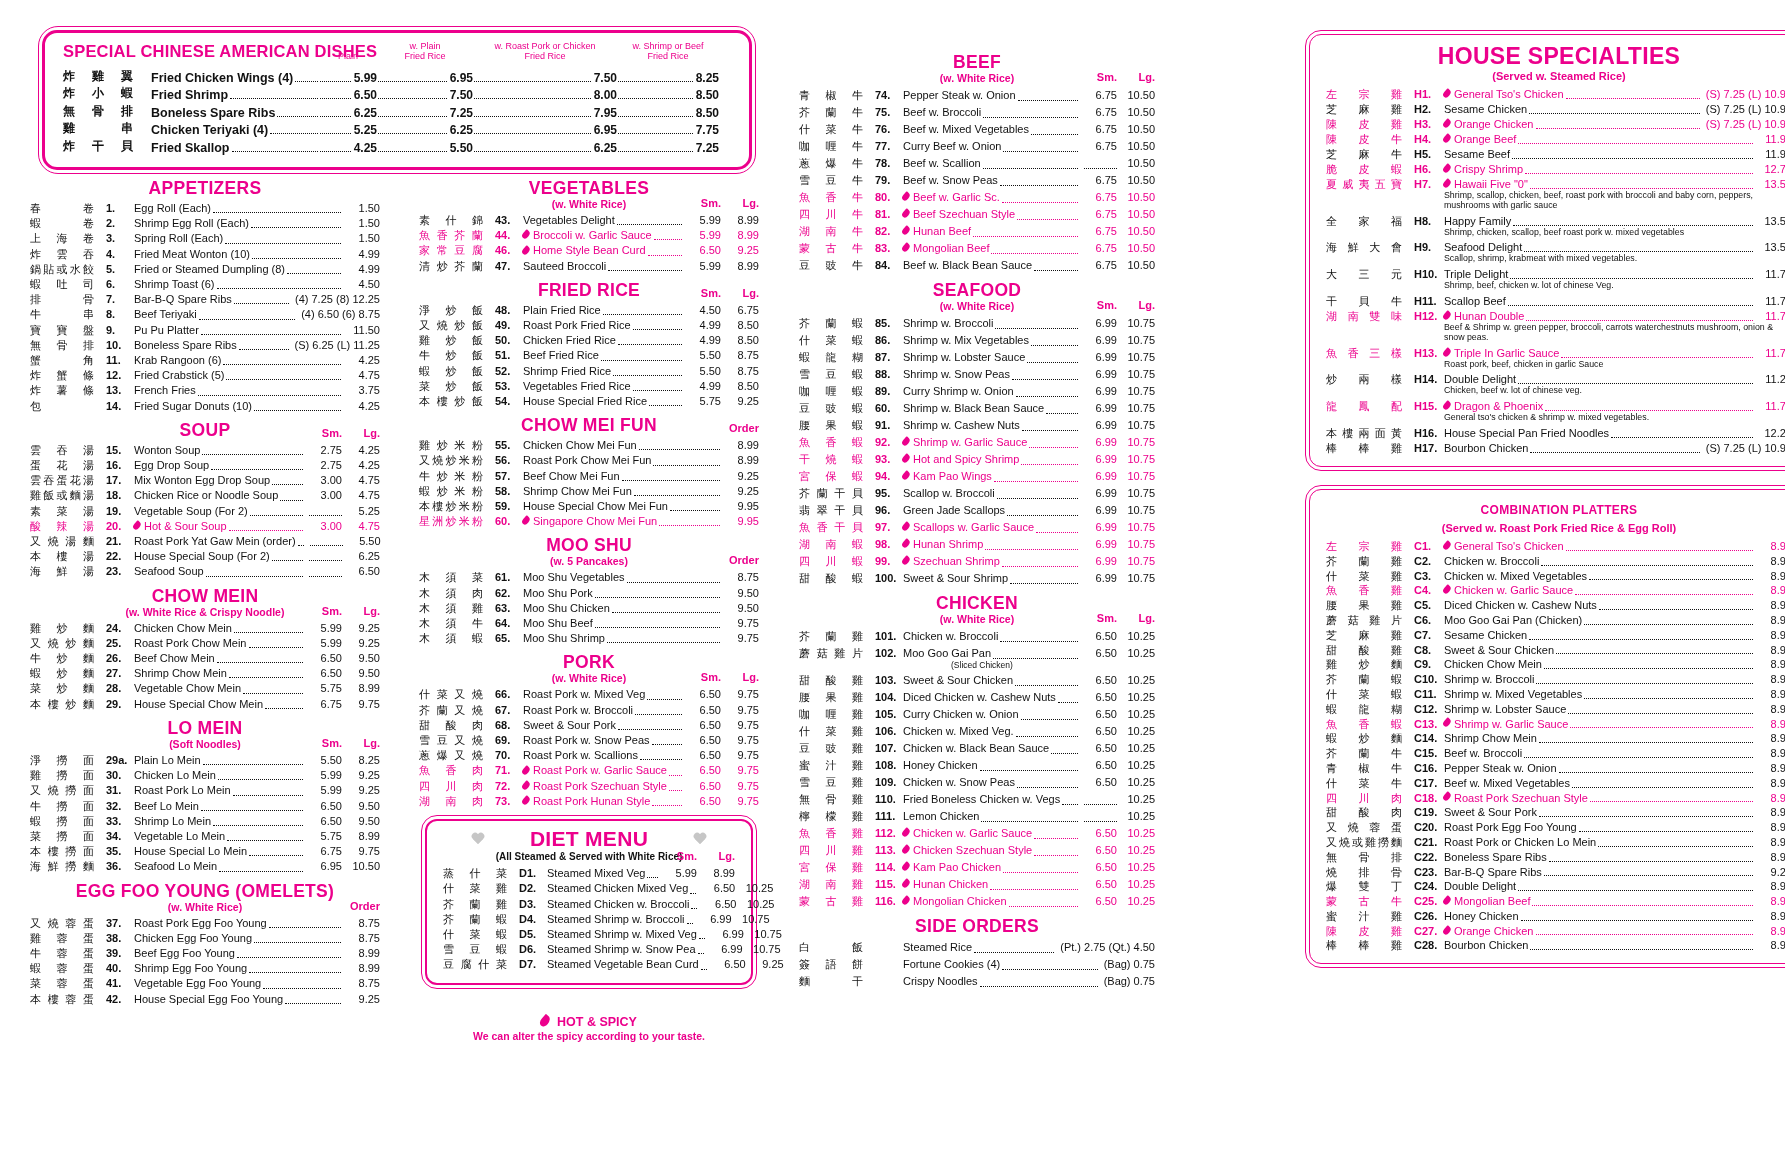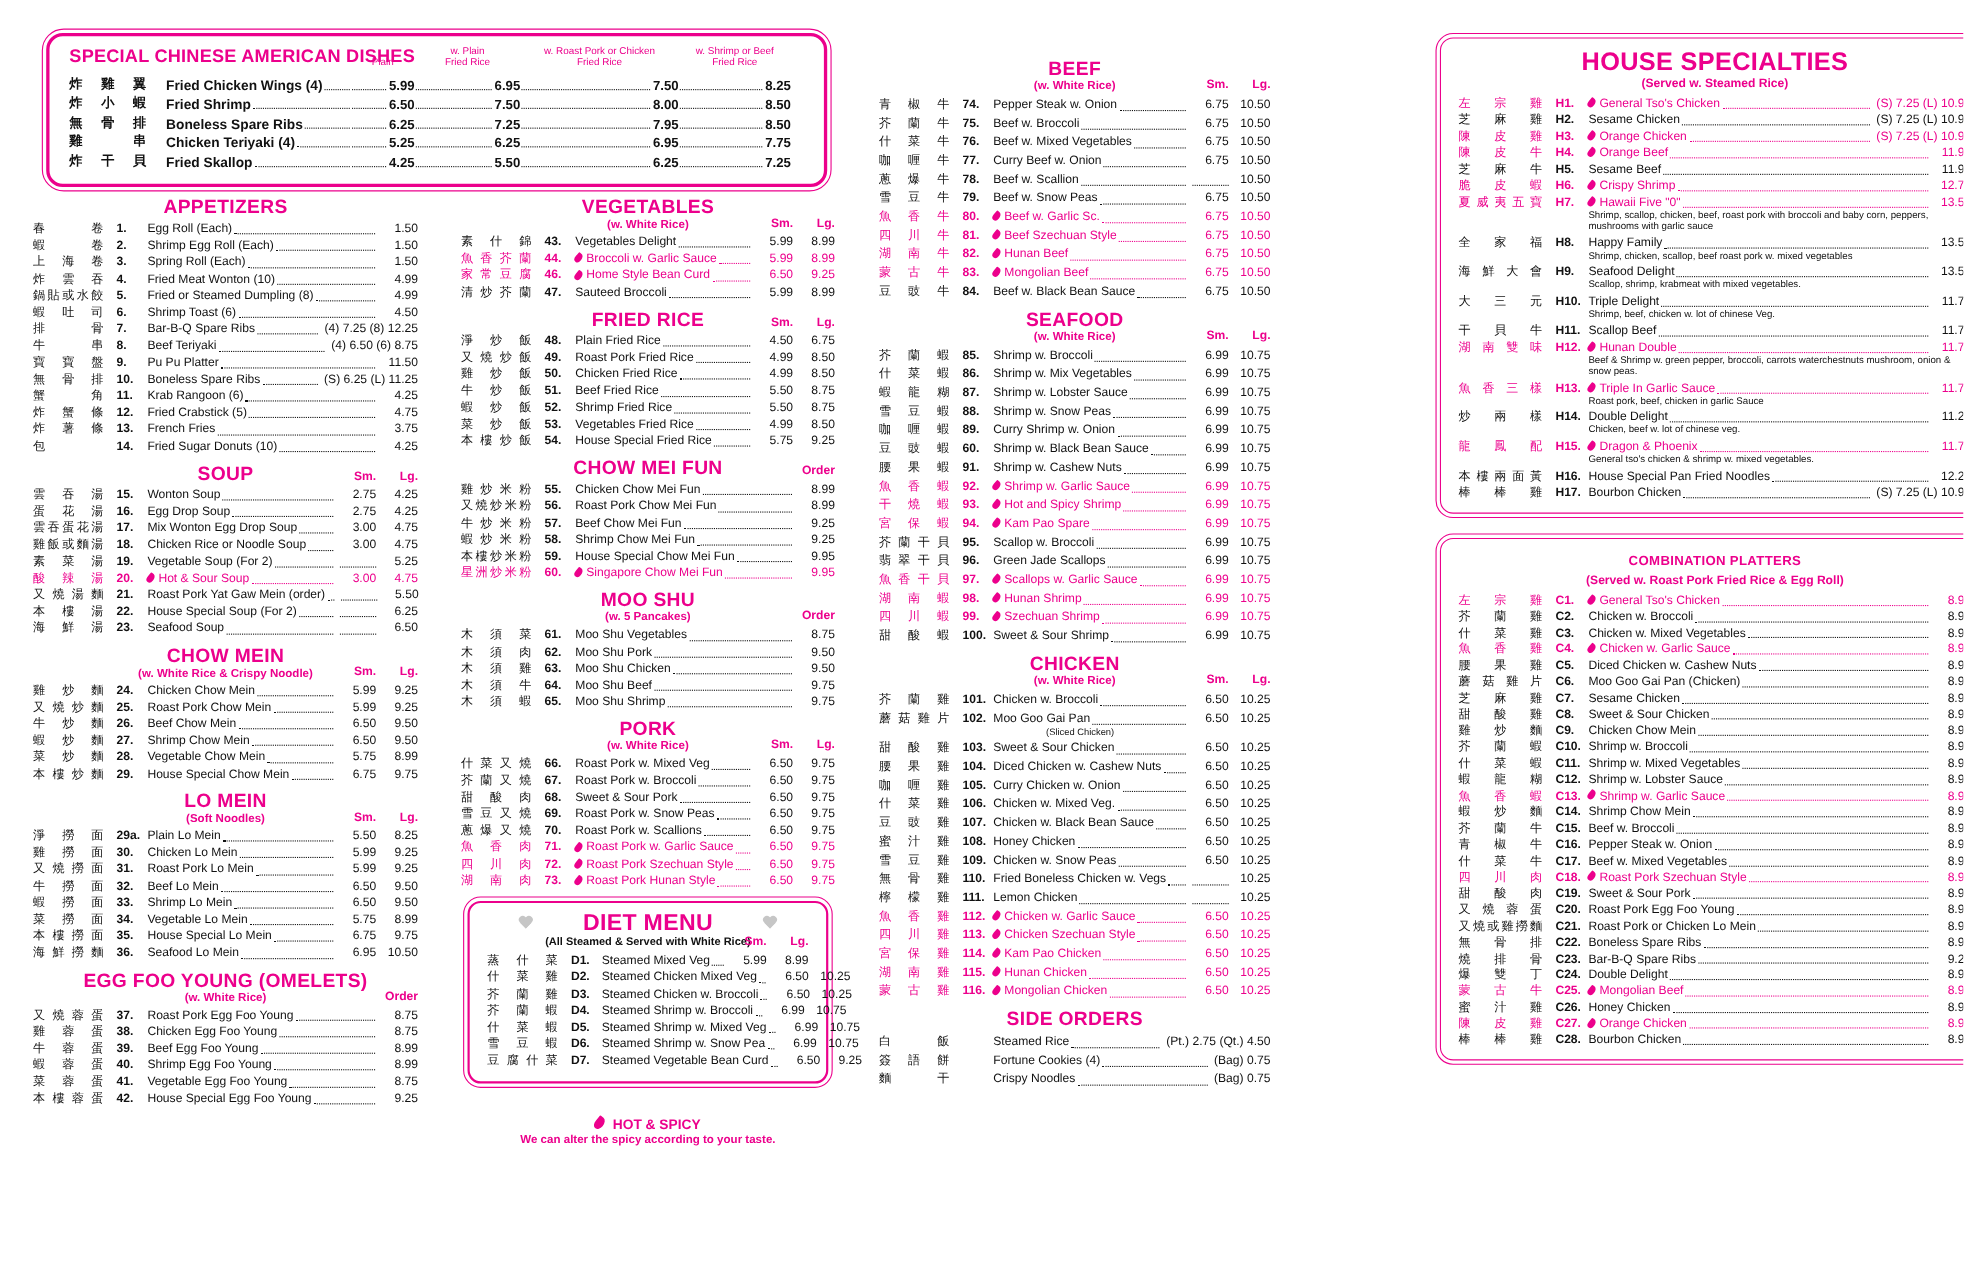--- a/index.html
+++ b/index.html
@@ -1591,21 +1591,21 @@
           <span class="price">10.75</span>
         </div>
         <div class="row spicy">
           <span class="cn">
             <span class="cn-ch">宮</span>
             <span class="cn-ch">保</span>
             <span class="cn-ch">蝦</span>
           </span>
           <span class="num">94.</span>
           <span class="chili"></span>
-          <span class="nm">Kam Pao Spare</span>
+          <span class="nm">Kam Pao Wings</span>
           <span class="dots"></span>
           <span class="price">6.99</span>
           <span class="price">10.75</span>
         </div>
         <div class="row">
           <span class="cn">
             <span class="cn-ch">芥</span>
             <span class="cn-ch">蘭</span>
             <span class="cn-ch">干</span>
             <span class="cn-ch">貝</span>

